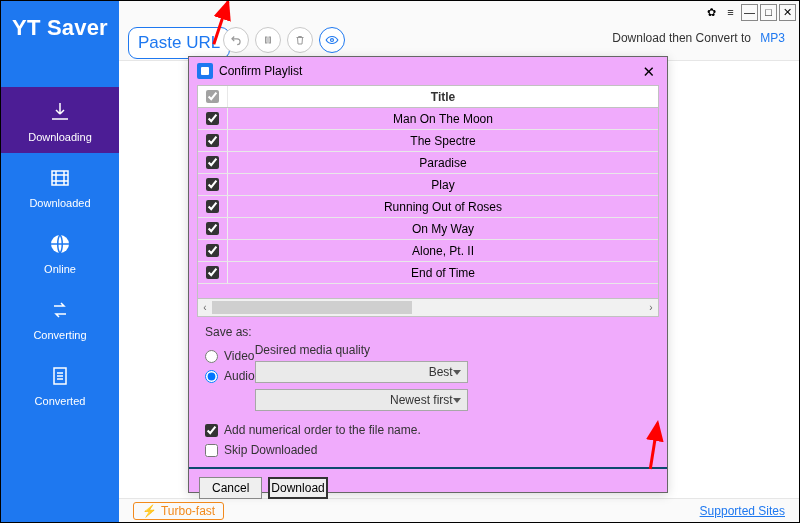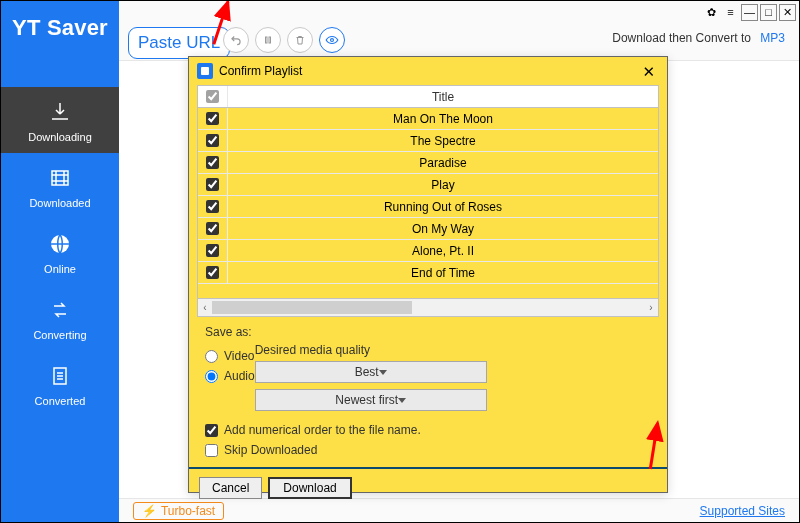--- a/index.html
+++ b/index.html
@@ -1,67 +1,67 @@
 <!DOCTYPE html>
 <html><head>
 <meta charset="utf-8">
 <style>
 *{box-sizing:border-box;margin:0;padding:0;font-family:"Segoe UI",Tahoma,sans-serif;font-size:12px}
 body{width:800px;height:523px;overflow:hidden;background:#fff;position:relative;border:1px solid #000}
 .sidebar{position:absolute;left:0;top:0;width:118px;height:100%;background:#1e78f0;color:#fff;display:flex;flex-direction:column;align-items:center}
 .app-title{font-size:22px;font-weight:600;padding:14px 0 10px;letter-spacing:.2px}
 .nav{display:flex;flex-direction:column;align-items:center;width:100%;margin-top:36px}
 .nav-item{width:100%;display:flex;flex-direction:column;align-items:center;padding:10px 0 10px;cursor:pointer}
-.nav-item.active{background:#404040}
+.nav-item.active{background:#4c1d95}
 .nav-item .icon-wrap{width:32px;height:30px;display:flex;align-items:center;justify-content:center}
 .nav-item svg{stroke:#fff;fill:none;stroke-width:1.5}
 .nav-item span{margin-top:4px;font-size:11px}
 .nav-item.active span{font-weight:400}
 .topbar{position:absolute;left:118px;right:0;top:0;height:60px;background:#fafafa;border-bottom:1px solid #e6e6e6}
 .paste-btn{position:absolute;left:9px;top:26px;border:1px solid #1e78f0;color:#1e78f0;background:#fff;padding:5px 9px;border-radius:9px;cursor:pointer;font-size:17px}
 .tool-btn{position:absolute;top:26px;width:26px;height:26px;border-radius:50%;border:1px solid #c9c9c9;display:flex;align-items:center;justify-content:center;background:#fff;color:#9a9a9a;cursor:default}
 .undo{left:104px}
 .t2{left:136px}
 .t3{left:168px}
 .t4{left:200px;border-color:#1e78f0;color:#1e78f0}
 .convert-row{position:absolute;right:14px;top:30px;font-size:12px;color:#333}
 .convert-row a{color:#1e78f0;margin-left:6px;cursor:pointer}
 .win-controls{position:absolute;right:3px;top:3px;display:flex;gap:0}
 .win-controls div{width:17px;height:17px;border:1px solid #888;margin-left:2px;display:flex;align-items:center;justify-content:center;font-size:11px;line-height:1;cursor:pointer}
 .win-controls .gear,.win-controls .menu{border:none;width:17px}
 .footer{position:absolute;left:118px;right:0;bottom:0;height:24px;background:#fafafa;border-top:1px solid #e6e6e6;display:flex;align-items:center;justify-content:space-between;padding:0 14px}
 .turbo{border:1px solid #f28a1d;color:#f28a1d;border-radius:3px;padding:1px 8px;font-size:11px;display:flex;align-items:center;gap:4px}
 .footer a{color:#1e78f0;text-decoration:underline;cursor:pointer}
-.dialog{position:absolute;left:187px;top:55px;width:480px;height:437px;background:#fde047;border:1px solid #666;box-shadow:0 2px 10px rgba(0,0,0,.15);display:flex;flex-direction:column}
+.dialog{position:absolute;left:187px;top:55px;width:480px;height:437px;background:#f0abfc;border:1px solid #666;box-shadow:0 2px 10px rgba(0,0,0,.15);display:flex;flex-direction:column}
 .dlg-title{display:flex;align-items:center;padding:6px 8px;font-size:12px}
 .dlg-title .ico{width:16px;height:16px;background:#1e78f0;border-radius:2px;margin-right:6px;position:relative}
 .dlg-title .ico::after{content:"";position:absolute;inset:4px;background:#fff;border-radius:1px}
 .dlg-close{margin-left:auto;font-size:15px;cursor:pointer;padding:0 4px;line-height:1}
 .table-wrap{flex:0 0 auto;margin:0 8px;border:1px solid #c1c1c1;height:232px;display:flex;flex-direction:column}
 .thead,.trow{display:flex;align-items:center;border-bottom:1px solid #e8e8e8;height:22px}
 .thead{background:#fff;border-bottom:1px solid #c1c1c1;height:22px}
 .col-check{width:30px;display:flex;align-items:center;justify-content:center;border-right:1px solid #e8e8e8;height:100%}
 .col-title{flex:1;text-align:center;font-size:12px}
-.thead .col-title{font-weight:400;color:#333}
+.thead .col-title{font-weight:700;color:#333}
 .tbody{flex:1;overflow:hidden}
 .trow .col-check{border-right:1px solid #eee}
 .hscroll{height:18px;border-top:1px solid #c1c1c1;background:#f1f1f1;position:relative}
 .hscroll .thumb{position:absolute;left:14px;top:2px;height:13px;width:200px;background:#cfcfcf}
 .hscroll .arrow{position:absolute;top:0;width:14px;height:17px;display:flex;align-items:center;justify-content:center;color:#666;font-size:10px}
 .hscroll .la{left:0}.hscroll .ra{right:0}
 .settings{padding:8px 16px 4px;font-size:12px;color:#333}
 .settings .grid{display:flex;margin-top:4px}
 .settings fieldset{border:none}
 .radio-row,.check-row{display:flex;align-items:center;gap:6px;margin:6px 0}
 .radio-row input,.check-row input{width:13px;height:13px}
-.combo{width:232px;height:22px;border:1px solid #a7a7a7;background:#eaeaea;padding:3px 6px;display:flex;align-items:center;justify-content:center;margin-bottom:6px;cursor:pointer}
+.combo{width:213px;height:22px;border:1px solid #a7a7a7;background:#eaeaea;padding:3px 6px;display:flex;align-items:center;justify-content:flex-end;margin-bottom:6px;cursor:pointer}
 .combo::after{content:"";width:0;height:0;border-left:4px solid transparent;border-right:4px solid transparent;border-top:5px solid #555}
 .btn-row{display:flex;gap:6px;padding:8px 10px;border-top:2px solid #0c4a6e;margin-top:auto}
 .btn{border:1px solid #888;background:#efefef;padding:3px 12px;cursor:pointer;font-size:12px}
-.btn.dl{border:2px solid #333;padding:2px 13px}
+.btn.dl{border:2px solid #333;padding:2px 1px}
 .arrow-red{position:absolute;pointer-events:none}
 .arrow1{left:192px;top:6px;transform:rotate(135deg)}
 .arrow2{left:625px;top:427px;transform:rotate(130deg)}
 .arrow-red svg{display:block}
 input[type=checkbox]{accent-color:#333}
 </style>
 </head>
 <body>
 
 <div class="sidebar">

